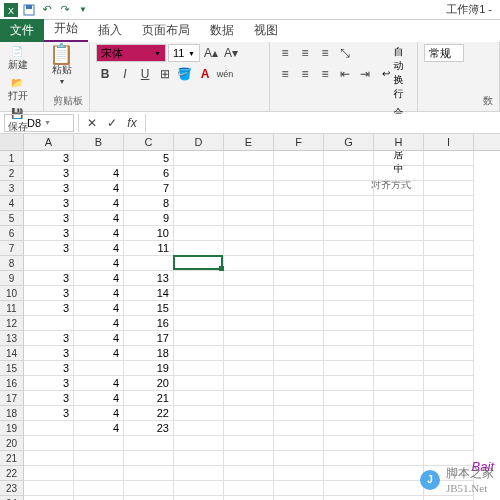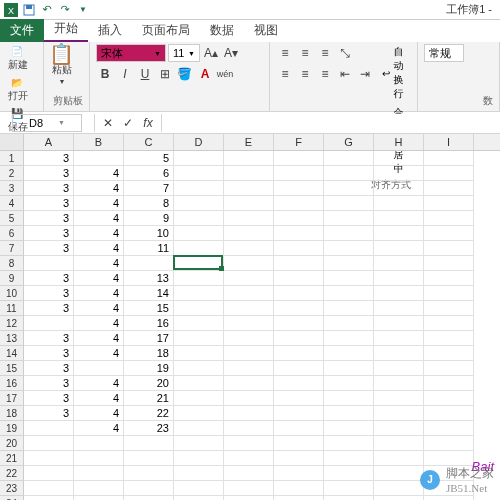--- a/index.html
+++ b/index.html
@@ -18,21 +18,21 @@
 .group-label{font-size:10px;color:#666;text-align:right;padding:1px 0}
 .vbtn{display:flex;flex-direction:column;align-items:center;gap:1px;padding:2px;cursor:pointer;font-size:10px;color:#444}
 .vbtn-ico{width:16px;height:16px;display:flex;align-items:center;justify-content:center}
 .small-row{display:flex;gap:2px;align-items:center}
 .font-sel{background:#be185d;border:1px solid #ccc;height:18px;font-size:11px;padding:0 4px;display:flex;align-items:center;min-width:70px;justify-content:space-between}
 .size-sel{background:#fff;border:1px solid #ccc;height:18px;font-size:11px;padding:0 4px;display:flex;align-items:center;min-width:32px;justify-content:space-between}
 .ico-btn{width:18px;height:18px;display:flex;align-items:center;justify-content:center;cursor:pointer;color:#444;font-size:12px}
 .wrap-btn{display:flex;align-items:center;gap:3px;font-size:10px;padding:1px 4px;cursor:pointer}
 .fmt-sel{background:#fff;border:1px solid #ccc;height:18px;font-size:11px;padding:0 4px;display:flex;align-items:center;min-width:40px;justify-content:space-between}
 .fx-bar{height:22px;display:flex;align-items:center;border-bottom:1px solid #d4d4d4;background:#fff}
-.name-box{width:70px;height:18px;border:1px solid #ccc;margin:0 12px;padding:0 16px;font-size:11px;display:flex;align-items:center;justify-content:space-between}
+.name-box{width:70px;height:18px;border:1px solid #ccc;margin:0 4px;padding:0 22px;font-size:11px;display:flex;align-items:center;justify-content:space-between}
 .fx-btns{display:flex;gap:2px;padding:0 4px;border-left:1px solid #d4d4d4;height:18px;align-items:center;color:#888}
 .fx-input{flex:1;height:18px;border:none;border-left:1px solid #d4d4d4;padding:0 6px;font-size:11px}
 .grid{position:relative}
 .col-headers{display:flex;background:#f0f0f0;border-bottom:1px solid #ccc;height:17px}
 .corner{width:24px;border-right:1px solid #ccc;background:#e8e8e8}
 .col-h{width:50px;border-right:1px solid #d4d4d4;text-align:center;font-size:11px;color:#333;line-height:17px}
 .rows{}
 .row{display:flex;height:15px}
 .row-h{width:24px;background:#f0f0f0;border-right:1px solid #ccc;border-bottom:1px solid #d4d4d4;text-align:center;font-size:10px;color:#333;line-height:15px}
 .cell{width:50px;border-right:1px solid #e0e0e0;border-bottom:1px solid #e0e0e0;text-align:right;padding:0 4px;font-size:11px;line-height:15px;color:#000}

